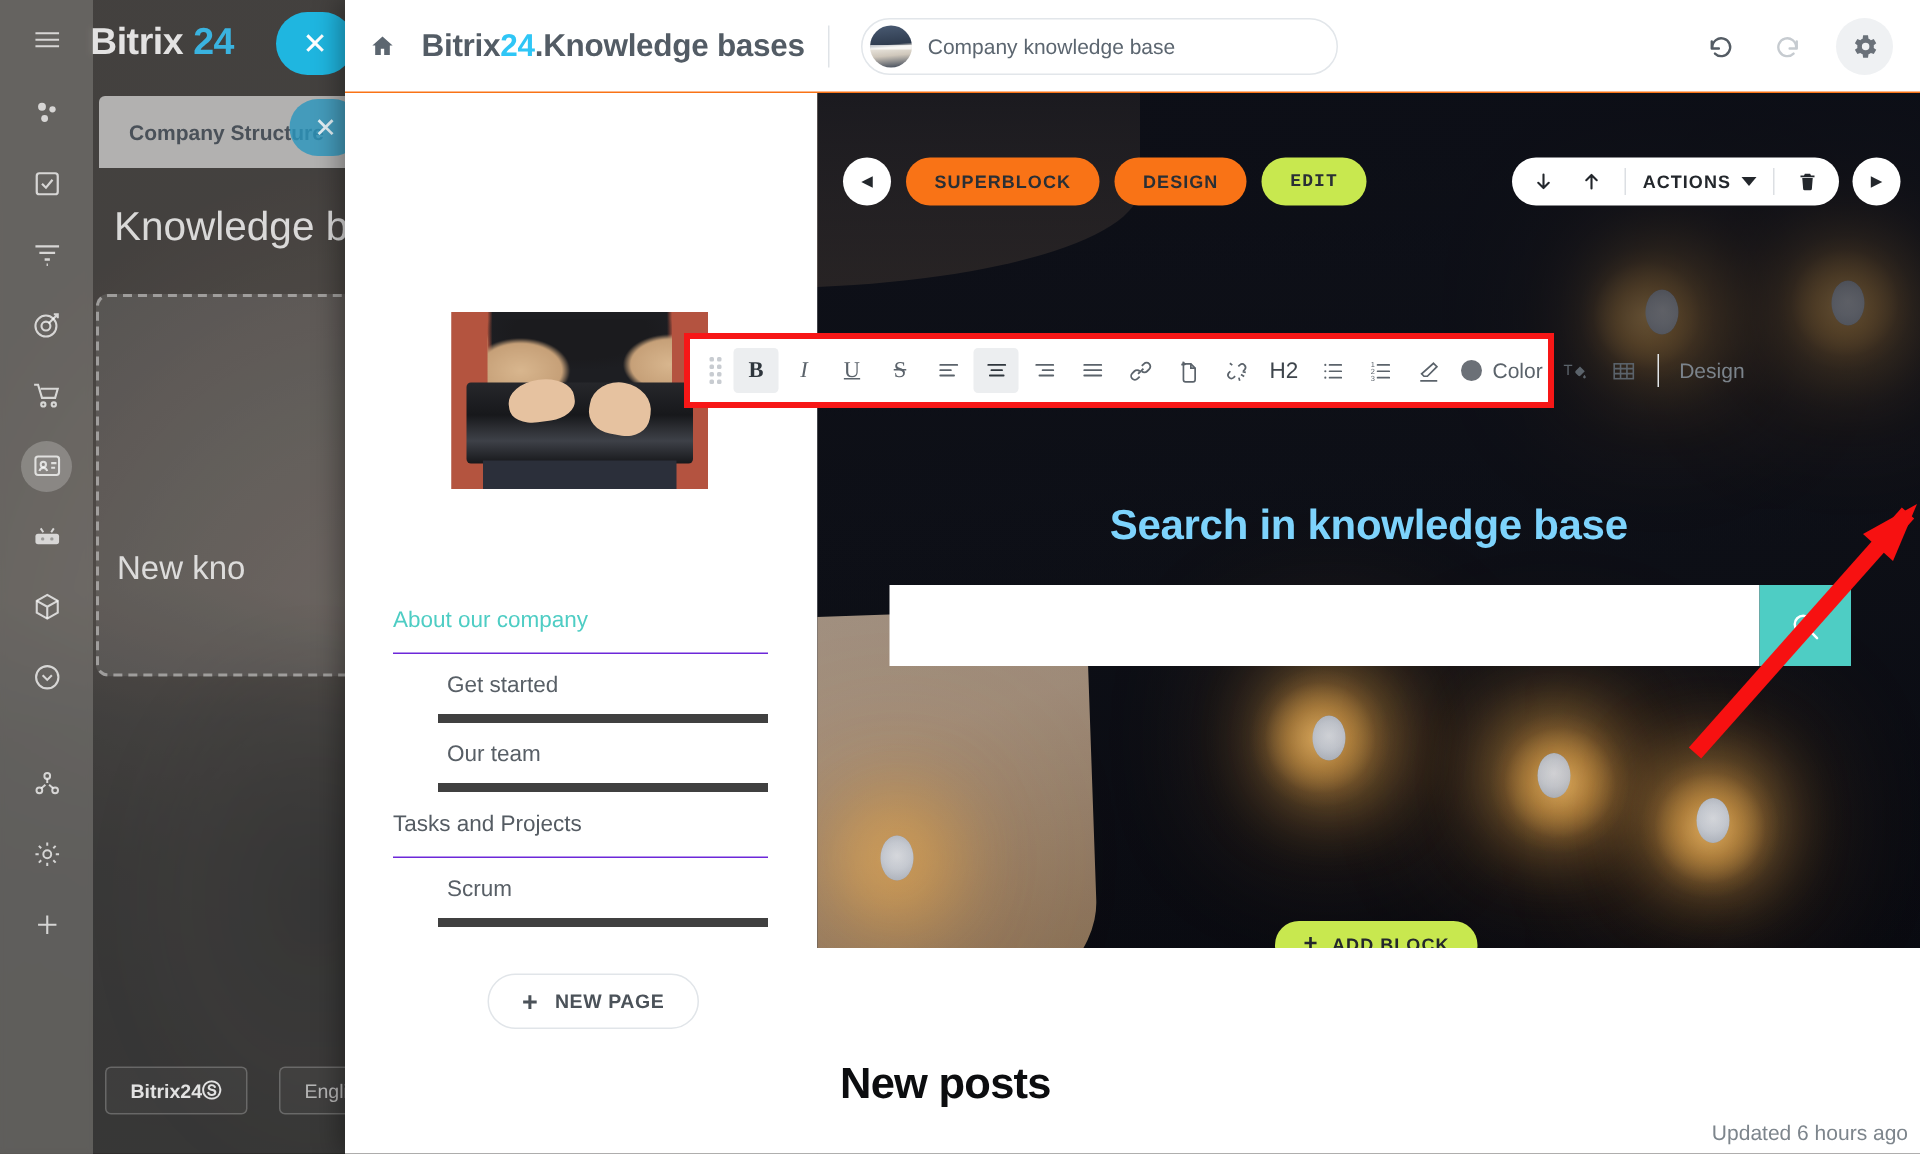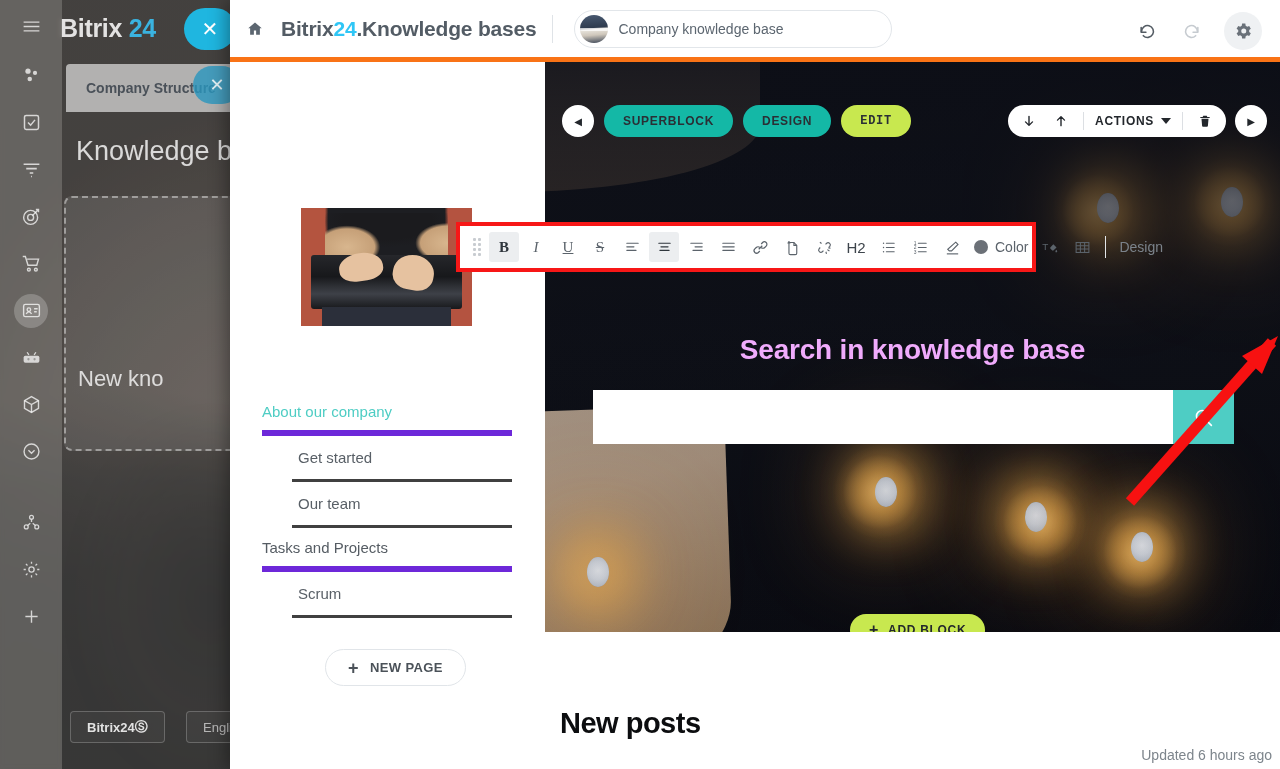--- a/index.html
+++ b/index.html
@@ -108,21 +108,21 @@
   
   #modal {
     position: absolute; left: 230px; top: 0; width: 1050px; height: 769px;
     background: #fff; overflow: hidden;
     box-shadow: -4px 0 16px rgba(0,0,0,0.35);
   }
 
   
   #topbar {
     position: relative; height: 62px; width: 100%;
-    background: #fff; border-bottom: 5px solid #f97316;
+    background: #fff; border-bottom: 1px solid #f97316;
     display: flex; align-items: center;
   }
   #home-icon { margin-left: 16px; color: #5c6670; display:flex; }
   #home-icon svg { width: 18px; height: 18px; }
   #app-title {
     margin-left: 17px; font-size: 21px; font-weight: 700; color: #535c65;
     letter-spacing: -0.2px; white-space: nowrap;
   }
   #app-title .accent { color: #2fc6f6; }
   #title-sep {
@@ -192,26 +192,26 @@
   #thumb .hand2 { left: 54%; top: 40%; width: 24%; height: 30%; transform: rotate(10deg); }
   #thumb .jeans {
     position:absolute; left:12%; bottom:0; width:76%; height:16%;
     background:#2b2f3a;
   }
 
   #pagenav {
     position: absolute; left: 32px; top: 330px; width: 250px;
   }
   .nav-row {
-    padding: 0 0 0 0; border-bottom: 6px solid #6d28d9;
+    padding: 0 0 0 0; border-bottom: 1px solid #6d28d9;
     display: flex; align-items: center;
   }
   .nav-row.lvl0 { height: 44px; font-size: 15px; color: #555c63; }
   .nav-row.lvl1 { height: 46px; font-size: 15px; color: #585f66; padding-left: 30px;
-                  border-bottom: 3px solid #404040; }
+                  border-bottom: 6px solid #404040; }
   .nav-row.lvl1 { width: 100%; }
   .nav-row.first { color: #4ecdc4; }
   .sub-wrap { padding-left: 30px; }
   .sub-wrap .nav-row.lvl1 { padding-left: 6px; }
 
   #newpage-btn {
     position: absolute; left: 95px; top: 587px;
     height: 37px; padding: 0 22px; border-radius: 19px;
     border: 1px solid #e1e5e9; background: #fff;
     display: flex; align-items: center; gap: 11px;
@@ -260,21 +260,21 @@
   #hero-dark-overlay {
     position: absolute; inset: 0;
     background: linear-gradient(180deg, rgba(12,14,22,0.86) 0%, rgba(12,14,22,0.55) 36%, rgba(12,14,22,0.20) 54%, rgba(12,14,22,0.10) 100%);
   }
 
   
   #blk-controls {
     position: absolute; left: 17px; top: 43px; display: flex; align-items: center; gap: 10px;
   }
   .pillbtn {
-    height: 32px; border-radius: 16px; background: #14b8a6; color: #2a2f35;
+    height: 32px; border-radius: 16px; background: #f97316; color: #2a2f35;
     display: flex; align-items: center; justify-content: center;
     padding: 0 19px; font-size: 12px; font-weight: 700; letter-spacing: 0.7px;
     white-space: nowrap;
   }
   .pillbtn.lime { background: #c8e84f; font-family: Liberation Mono, monospace; }
   .roundbtn {
     width: 32px; height: 32px; border-radius: 50%; background: #fff;
     display:flex; align-items:center; justify-content:center;
     color: #23272c; font-size: 10px;
   }
@@ -327,21 +327,21 @@
     gap: 2px;
   }
   #grip .dots i { width:3px; height:3px; background:#c8ccd1; border-radius:1px; display:block; }
   .color-dot { width: 14px; height: 14px; border-radius: 50%; background: #6b7077; }
   .fmt-text { font-size: 14px; color: #5b636b; margin-left: 7px; }
   #design-txt { font-size: 14px; color: #7b838b; padding: 0 6px; }
 
   
   #hero-heading {
     position: absolute; left: 0; right: 0; top: 272px; text-align: center;
-    font-size: 28px; font-weight: 700; color: #f0abfc; letter-spacing: -0.2px; z-index: 20;
+    font-size: 28px; font-weight: 700; color: #7dd3fc; letter-spacing: -0.2px; z-index: 20;
   }
   #hero-search {
     position: absolute; left: 48px; top: 328px; width: 641px; height: 54px;
     display: flex; z-index: 20;
   }
   #hero-search-input {
     flex: 1 1 auto; background: #fff; border: none; outline: none;
     font-size: 15px; padding: 0 18px; color: #30363c; font-family: "Liberation Sans", sans-serif;
   }
   #hero-search-btn {

